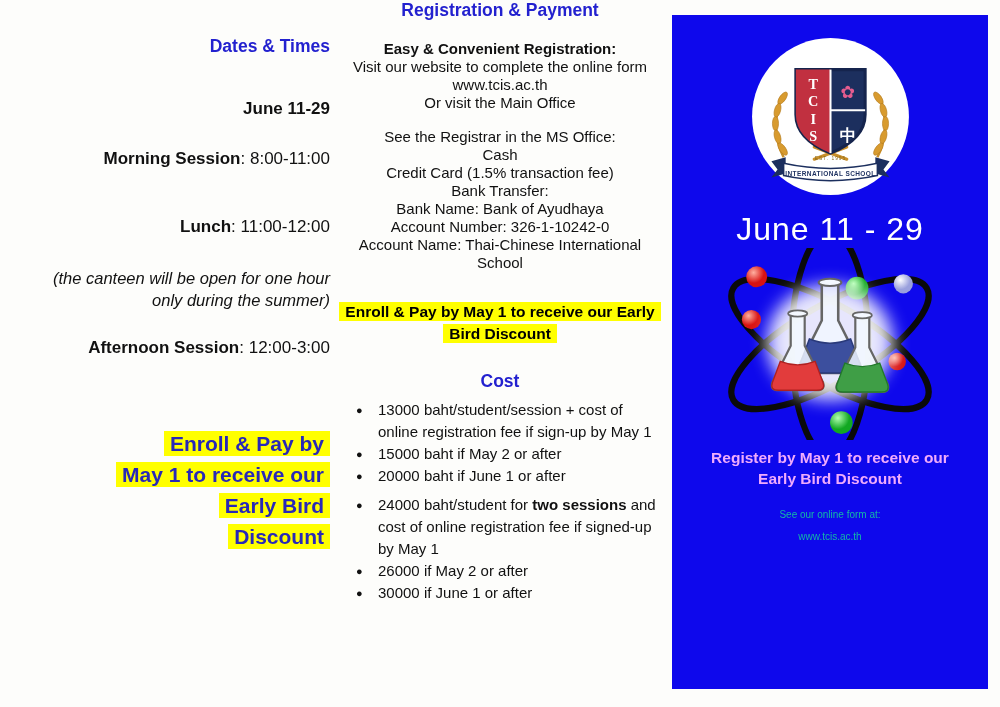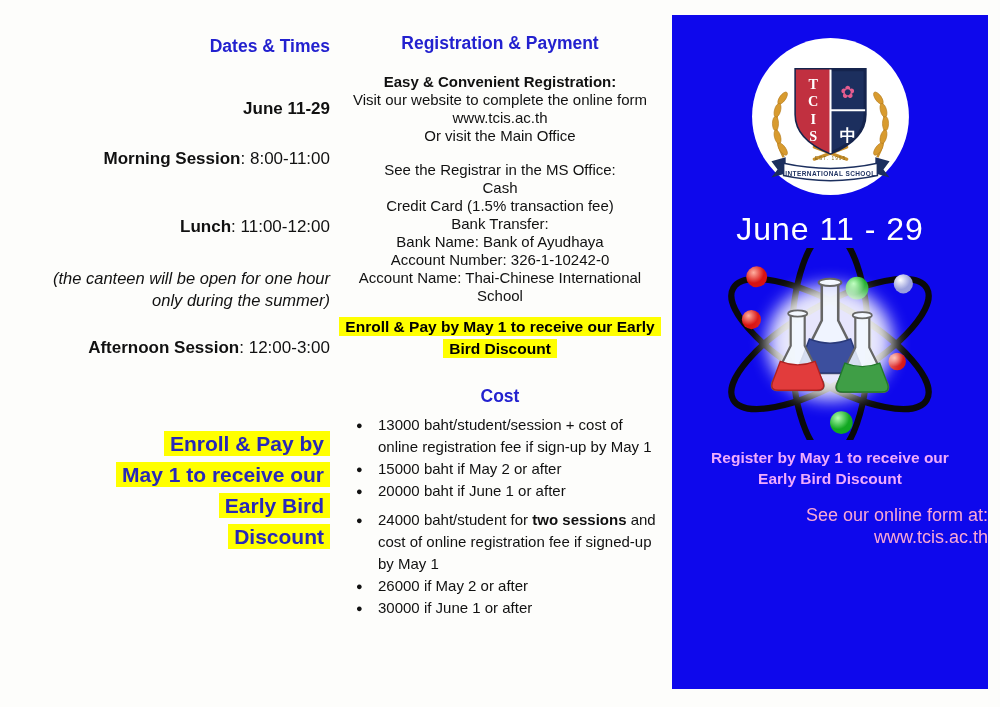--- a/index.html
+++ b/index.html
@@ -2,54 +2,54 @@
 <html><head>
 <meta charset="utf-8">
 <style>
   * { margin:0; padding:0; box-sizing:border-box; }
   html,body { width:1000px; height:707px; }
   body { font-family:"Liberation Sans", sans-serif; background:#fcfcf9; color:#111; }
   .page { position:relative; width:1000px; height:707px; overflow:hidden; background:#fdfdfb; }
 
   
   .col-left  { position:absolute; left:18px;  top:0; width:312px; padding-top:36px; text-align:right; }
-  .col-mid   { position:absolute; left:338px; top:0; width:324px; padding-top:33px; text-align:center; }
+  .col-mid   { position:absolute; left:338px; top:0; width:324px; text-align:center; }
   .col-right { position:absolute; left:672px; top:15px; width:316px; height:674px;
                background:#0e08ec; text-align:center; color:#fff; }
 
   .h-blue { color:#2321cf; font-weight:bold; font-size:17.5px; }
   .b { font-weight:bold; }
 
   
   .l-date   { margin-top:42px; font-size:17px; font-weight:bold; }
   .l-morning{ margin-top:30px; font-size:17px; }
   .l-lunch  { margin-top:48px; font-size:17px; }
   .l-note   { margin-top:30px; font-size:16.5px; font-style:italic; line-height:22px; }
   .l-after  { margin-top:27px; font-size:17px; }
   .l-early  { margin-top:70px; font-size:21px; font-weight:bold; color:#2828b8; line-height:31px; }
   .hl-y     { background:#ffff00; padding:1px 6px; }
 
   
   .m-reg    { margin-top:19px; }
   .m-line   { font-size:15px; line-height:18px; }
   .m-pay    { margin-top:16px; }
-  .m-banner { margin-top:11px; font-size:15.5px; font-weight:bold; line-height:21.5px; color:#000; }
+  .m-banner { margin-top:29px; font-size:15.5px; font-weight:bold; line-height:21.5px; color:#000; }
   .m-cost-h { margin-top:27px; }
   ul.cost   { margin-top:7px; list-style:none; text-align:left; padding-left:14px; }
   ul.cost li{ display:flex; font-size:15px; line-height:22px; }
   ul.cost li .blt { width:26px; flex:0 0 26px; font-size:11px; line-height:22px; text-align:left; padding-left:4px; }
   ul.cost li .txt { flex:1; padding-right:6px; }
   .gap12 { margin-top:12px; }
 
   
   .logo-wrap { margin-top:22px; }
   .r-title { margin-top:24px; font-size:19px; font-weight:bold; line-height:26px; }
   .r-dates { margin-top:7px; font-size:32px; font-weight:normal; letter-spacing:1px; }
   .r-reg   { margin-top:3px; color:#f0abfc; font-size:15.5px; font-weight:bold; line-height:21px; }
-  .r-form  { margin-top:15px; color:#f9a8d4; font-size:18px; line-height:22px;text-align:right; }
+  .r-form  { margin-top:15px; color:#14b8a6; font-size:10px; line-height:22px; }
 </style>
 </head>
 <body>
 
 <div class="page">
 
   <div class="col-left">
     <div class="h-blue">Dates &amp; Times</div>
     <div class="l-date">June 11-29</div>
     <div class="l-morning"><span class="b">Morning Session</span><span>: 8:00-11:00</span></div>

